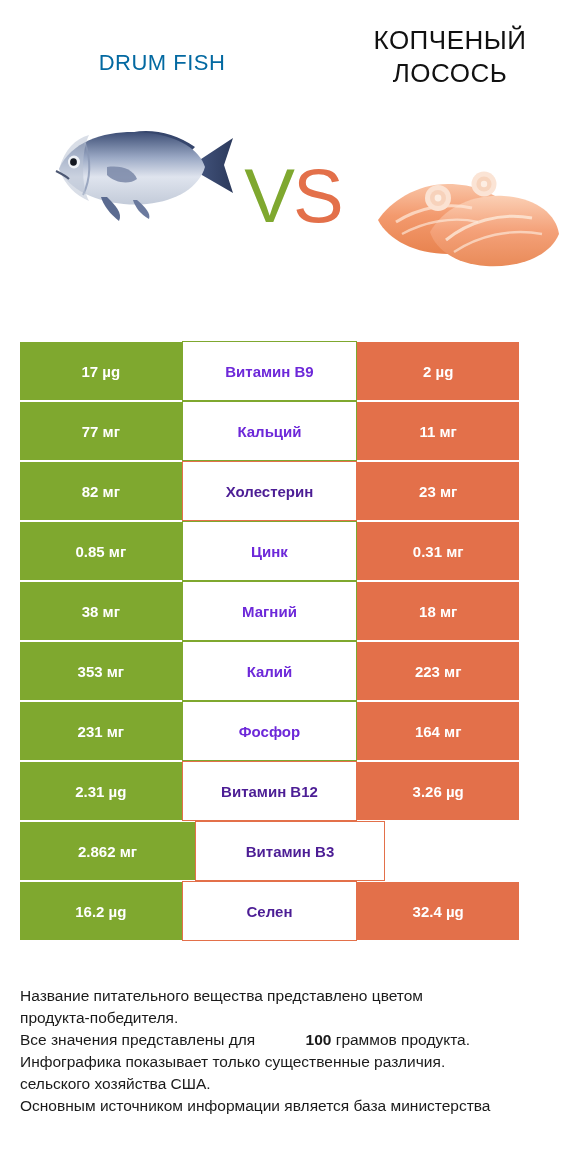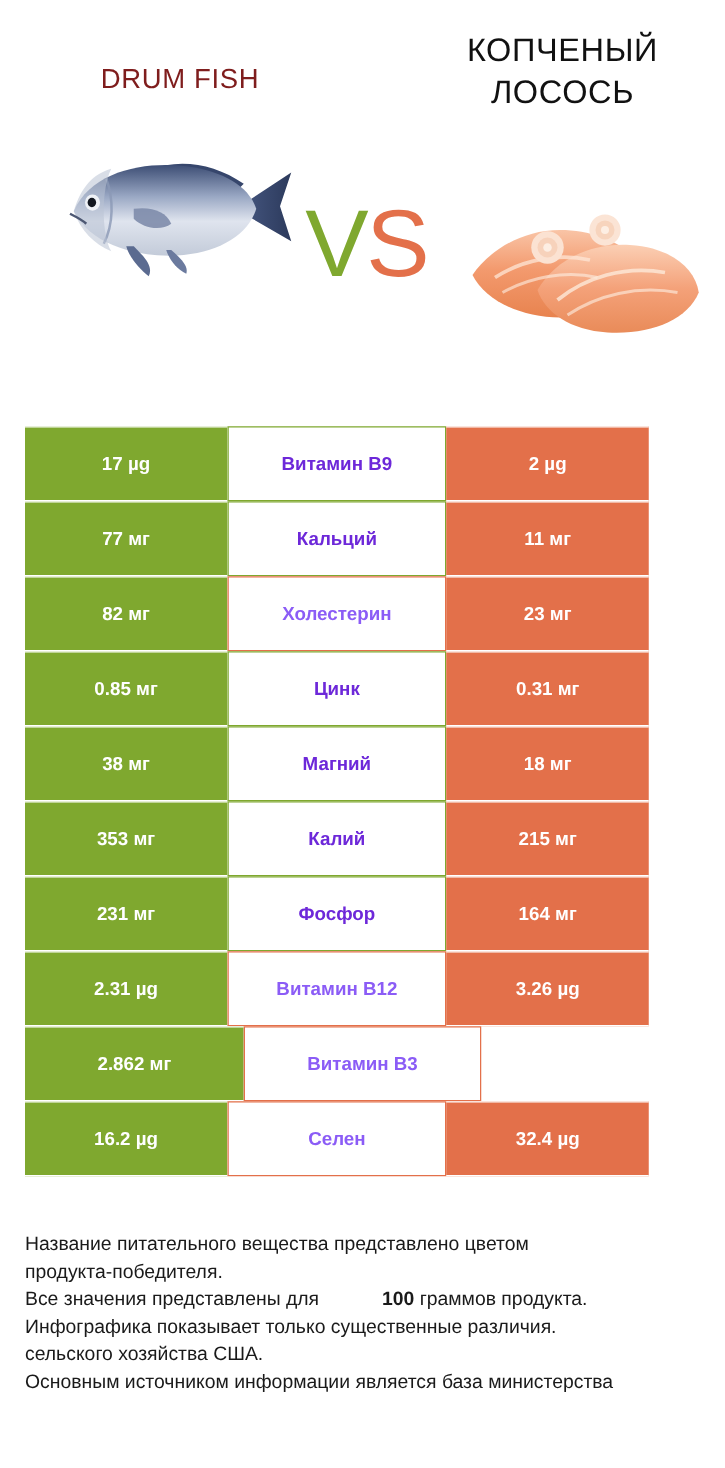--- a/index.html
+++ b/index.html
@@ -17,28 +17,28 @@
 
   
   .header {
     position: absolute;
     top: 0; left: 0;
     width: 580px;
     height: 300px;
   }
   .title-left {
     position: absolute;
-    left: 4px;
+    left: 22px;
     top: 50px;
     width: 280px;
     text-align: center;
     font-size: 22px;
     font-weight: 300;
     letter-spacing: 0.5px;
-    color: #7f1d1d;
+    color: #0369a1;
     line-height: 1.2;
   }
   .title-right {
     position: absolute;
     left: 325px;
     top: 24px;
     width: 250px;
     text-align: center;
     font-size: 26px;
     font-weight: 400;
@@ -110,21 +110,21 @@
     align-items: center;
     justify-content: center;
     font-size: 15px;
     font-weight: bold;
     background: #ffffff;
     box-sizing: border-box;
     border: 1px solid transparent;
     margin: 0 0px;
   }
   .cell-mid.green  { color: #6d28d9; border-color: #7FA82F; }
-  .cell-mid.orange { color: #8b5cf6; border-color: #E3704A; }
+  .cell-mid.orange { color: #4c1d95; border-color: #E3704A; }
 
   
   .footer {
     position: absolute;
     left: 20px;
     top: 985px;
     width: 540px;
     text-align: left;
     font-size: 15.5px;
     color: #1a1a1a;
@@ -250,21 +250,21 @@
 
   <div class="row">
     <div class="cell-left">38 мг</div>
     <div class="cell-mid green">Магний</div>
     <div class="cell-right">18 мг</div>
   </div>
 
   <div class="row">
     <div class="cell-left">353 мг</div>
     <div class="cell-mid green">Калий</div>
-    <div class="cell-right">215 мг</div>
+    <div class="cell-right">223 мг</div>
   </div>
 
   <div class="row">
     <div class="cell-left">231 мг</div>
     <div class="cell-mid green">Фосфор</div>
     <div class="cell-right">164 мг</div>
   </div>
 
   <div class="row">
     <div class="cell-left">2.31 µg</div>

